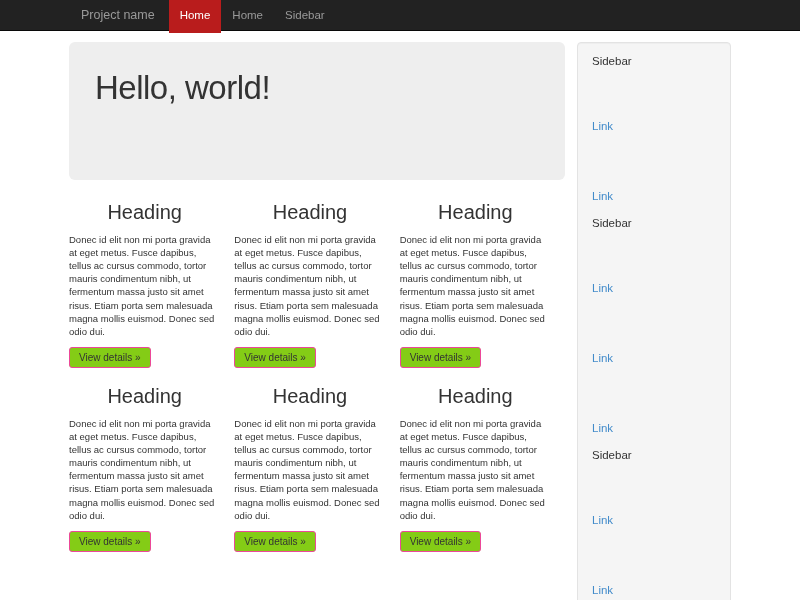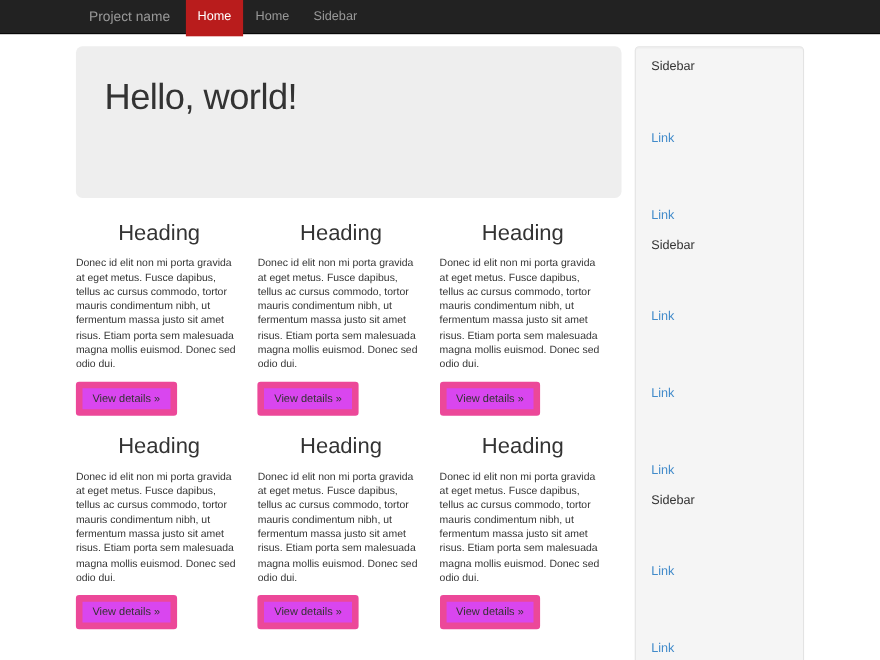--- a/index.html
+++ b/index.html
@@ -42,22 +42,22 @@
     font-size: 12.5px; line-height: 1.55; color: #555; max-width: 420px;
   }
 
   
   .cards { display: flex; flex-wrap: wrap; margin-top: 14px; }
   .card { width: 33.333%; padding-right: 14px; margin-bottom: 10px; min-height: 163px; }
   .card h2 { font-size: 20px; font-weight: 500; color: #333; margin: 7px 0 9px; text-align: center; }
   .card p { font-size: 9.5px; line-height: 1.38; color: #333; }
   .btn {
     display: inline-block; margin-top: 9px; padding: 4px 9px;
-    font-size: 10px; color: #333; background: #d946ef;
-    border: 6px solid #ec4899; border-radius: 3px; text-decoration: none;
+    font-size: 10px; color: #333; background: #84cc16;
+    border: 1px solid #ec4899; border-radius: 3px; text-decoration: none;
     white-space: nowrap;
   }
 
   
   .well {
     background: #f5f5f5; border: 1px solid #e3e3e3; border-radius: 4px;
     padding: 10px 14px 4px;
     box-shadow: inset 0 1px 1px rgba(0,0,0,0.03);
   }
   .side-title { font-size: 11.5px; color: #333; margin: 10px 0 2px; }

